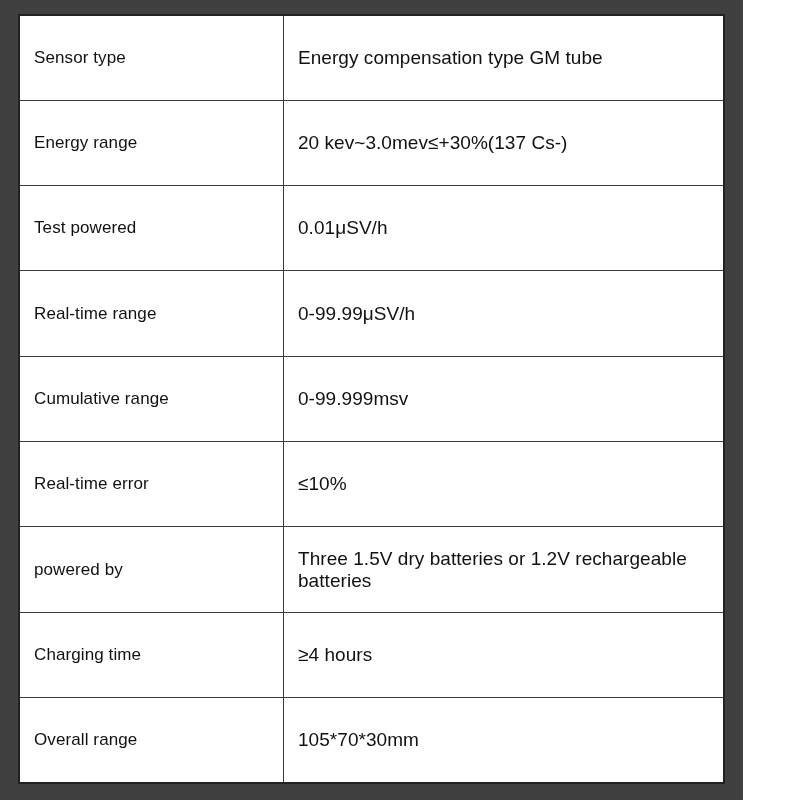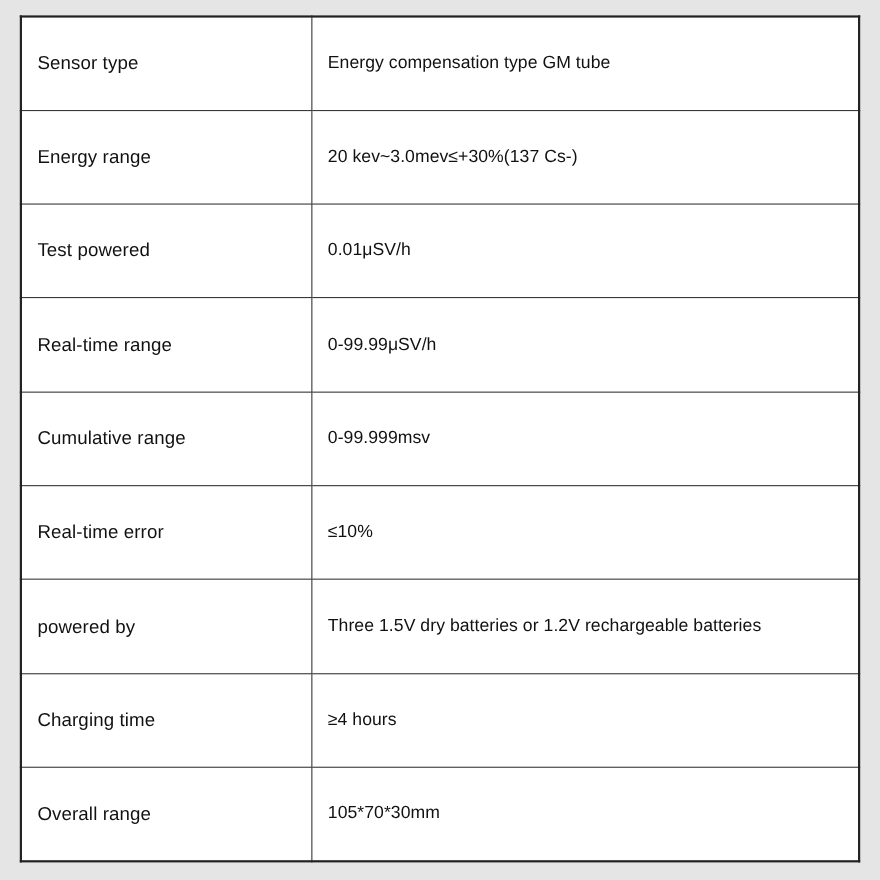--- a/index.html
+++ b/index.html
@@ -8,25 +8,25 @@
     background: #ffffff;
   }
   body {
     width: 800px;
     height: 800px;
     font-family: "Liberation Sans", sans-serif;
     color: #1a1a1a;
     overflow: hidden;
   }
   .sheet {
-    width: 800px;
+    width: 743px;
     height: 800px;
     box-sizing: border-box;
     padding: 14px 18px 16px 18px;
-    background: #e5e5e5;
+    background: #404040;
   }
   table.spec-table {
     width: 100%;
     height: 100%;
     border-collapse: collapse;
     table-layout: fixed;
     border: 2px solid #222222;
   }
   table.spec-table tr {
     height: 57.6px;
@@ -37,21 +37,21 @@
     vertical-align: middle;
     background: #ffffff;
   }
   td.label-cell {
     width: 235px;
     font-size: 17px;
     letter-spacing: 0.1px;
     color: #111111;
   }
   td.value-cell {
-    font-size: 16px;
+    font-size: 19px;
     color: #111111;
     letter-spacing: 0.05px;
   }
 </style>
 </head>
 <body>
 
 <div class="sheet">
   <table class="spec-table">
     <tbody>

